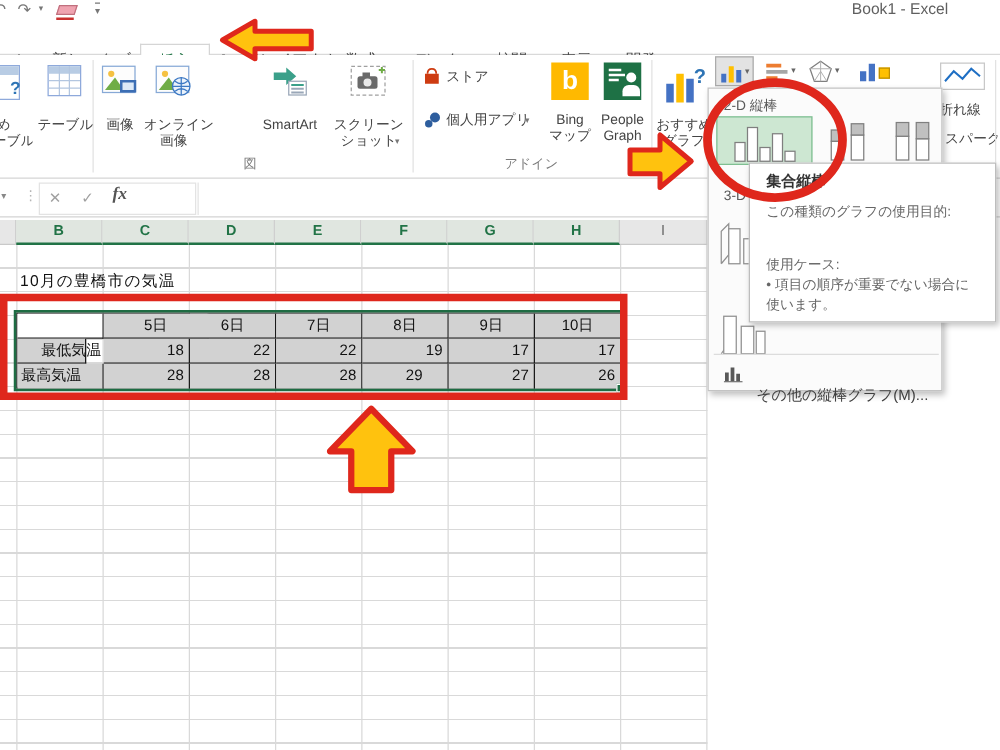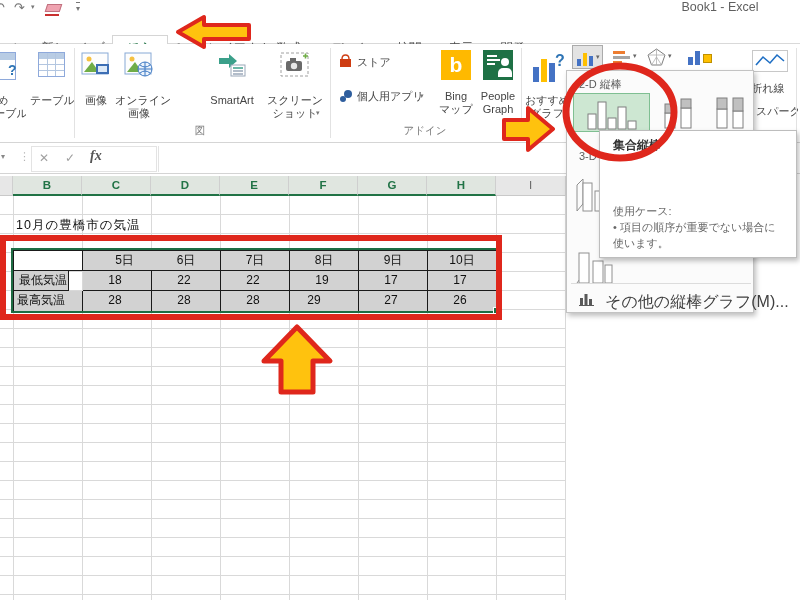--- a/index.html
+++ b/index.html
@@ -4,21 +4,21 @@
 <style>
   :root{
     --green:#217346; --red:#DF271C; --yellow:#FFC20E;
     --grid:#D9D9D9; --hdrbg:#E7E7E7; --selgray:#D2D2D2;
   }
   *{box-sizing:border-box;margin:0;padding:0}
   body{font-family:"Liberation Sans",sans-serif;background:#fff}
   #app{position:relative;width:800px;height:600px;background:#fff;overflow:hidden;font-size:12px;color:#444}
   .a{position:absolute}
   .clip{overflow:hidden}
-  .tc{text-align:center}.tr{text-align:center}
+  .tc{text-align:center}.tr{text-align:right}
   .tab{position:absolute;top:18px;height:26px;line-height:26px;font-size:12.5px;color:#4a4a4a;text-align:center;cursor:pointer;white-space:nowrap}
   .tab.active{background:#fff;border:1px solid #d5d5d5;border-bottom:none;color:var(--green)}
   .lbl{font-size:11px;color:#444;text-align:center;line-height:13px;white-space:nowrap}
   .glabel{font-size:10.5px;color:#7a7a7a;text-align:center;white-space:nowrap}
   .vsep{position:absolute;top:48px;height:90px;width:1px;background:#e2e2e2}
   .btn{cursor:pointer}
   .colhdr{position:absolute;top:0;height:20px;line-height:19px;text-align:center;font-size:11.5px;border-right:1px solid #cfcfcf}
   .colhdr.sel{background:#e0e6e0;color:var(--green);border-bottom:2px solid var(--green);font-weight:bold}
   .colhdr.nosel{color:#676767}
   .cell{position:absolute;height:20px;line-height:19px;background:var(--selgray);border-right:1px solid #1a1a1a;border-bottom:1px solid #1a1a1a;font-size:12px;color:#111;white-space:nowrap}
@@ -245,21 +245,21 @@
   <div class="a" style="left:13px;top:250px;width:484px;height:61px;border:1px solid #1a1a1a">
 
     <div class="cell" style="left:0;top:0;width:69px;background:#fff"></div>
     <div class="cell tc" style="left:69px;top:0;width:84px">5日</div>
     <div class="cell tc" style="left:138px;top:0;width:69px">6日</div>
     <div class="cell tc" style="left:207px;top:0;width:69px">7日</div>
     <div class="cell tc" style="left:276px;top:0;width:69px">8日</div>
     <div class="cell tc" style="left:345px;top:0;width:69px">9日</div>
     <div class="cell tc" style="left:414px;top:0;width:68px;border-right:none">10日</div>
 
-    <div class="cell" style="left:0;top:20px;width:55px;padding-left:5px">最低気温</div>
+    <div class="cell" style="left:0;top:20px;width:55px;padding-left:19px">最低気温</div>
     <div class="cell tr" style="left:69px;top:20px;width:69px;padding-right:4px">18</div>
     <div class="cell tr" style="left:138px;top:20px;width:69px;padding-right:4px">22</div>
     <div class="cell tr" style="left:207px;top:20px;width:69px;padding-right:4px">22</div>
     <div class="cell tr" style="left:276px;top:20px;width:69px;padding-right:4px">19</div>
     <div class="cell tr" style="left:345px;top:20px;width:69px;padding-right:4px">17</div>
     <div class="cell tr" style="left:414px;top:20px;width:68px;padding-right:4px;border-right:none">17</div>
 
     <div class="cell" style="left:0;top:40px;width:69px;padding-left:3px;border-bottom:none">最高気温</div>
     <div class="cell tr" style="left:69px;top:40px;width:69px;padding-right:4px;border-bottom:none">28</div>
     <div class="cell tr" style="left:138px;top:40px;width:69px;padding-right:4px;border-bottom:none">28</div>
@@ -314,26 +314,27 @@
       <rect x="32" y="34" width="7" height="18" fill="#fff" stroke="#909090"></rect>
     </svg>
     <div class="a" style="left:4px;top:212px;width:180px;height:1px;background:#dcdcdc"></div>
     <div class="a btn" style="left:2px;top:217px;width:184px;height:23px">
       <svg class="a" style="left:10px;top:4px" width="16" height="14">
         <rect x="1" y="6" width="3" height="7" fill="#595959"></rect>
         <rect x="5.5" y="2" width="3" height="11" fill="#595959"></rect>
         <rect x="10" y="7" width="3" height="6" fill="#595959"></rect>
         <line x1="0" y1="13.5" x2="15" y2="13.5" stroke="#595959"></line>
       </svg>
-      <span class="a" style="left:36px;top:4px;font-size:16px;color:#3f3f3f;white-space:nowrap">その他の縦棒グラフ(M)...</span>
+      <span class="a" style="left:36px;top:20px;font-size:12px;color:#3f3f3f;white-space:nowrap">その他の縦棒グラフ(M)...</span>
     </div>
   </div>
 
   <div class="a" style="left:599px;top:130px;width:198px;height:128px;background:#fff;border:1px solid #bdbdbd;box-shadow:2px 3px 5px rgba(0,0,0,.25);z-index:30">
     <div class="a" style="left:13px;top:6px;font-size:12px;font-weight:bold;color:#333">集合縦棒</div>
+    <div class="tipline" style="top:31px">この種類のグラフの使用目的:</div>
     <div class="tipline" style="top:73px">使用ケース:</div>
     <div class="tipline" style="top:89px">• 項目の順序が重要でない場合に</div>
     <div class="tipline" style="top:105px">使います。</div>
   </div>
 
   <svg class="a" style="left:0;top:0;z-index:50;pointer-events:none" width="800" height="600">
     <rect x="3" y="238" width="496" height="79" fill="none" stroke="var(--red)" stroke-width="6"></rect>
     <ellipse cx="620" cy="112" rx="54" ry="46" fill="none" stroke="var(--red)" stroke-width="7"></ellipse>
     <polygon points="178,32 204,17 204,25 249,25 249,39 204,39 204,47" fill="var(--yellow)" stroke="var(--red)" stroke-width="4" stroke-linejoin="round"></polygon>
     <polygon points="553,129 528,108 528,120 504,120 504,139 528,139 528,150" fill="var(--yellow)" stroke="var(--red)" stroke-width="4" stroke-linejoin="round"></polygon>

